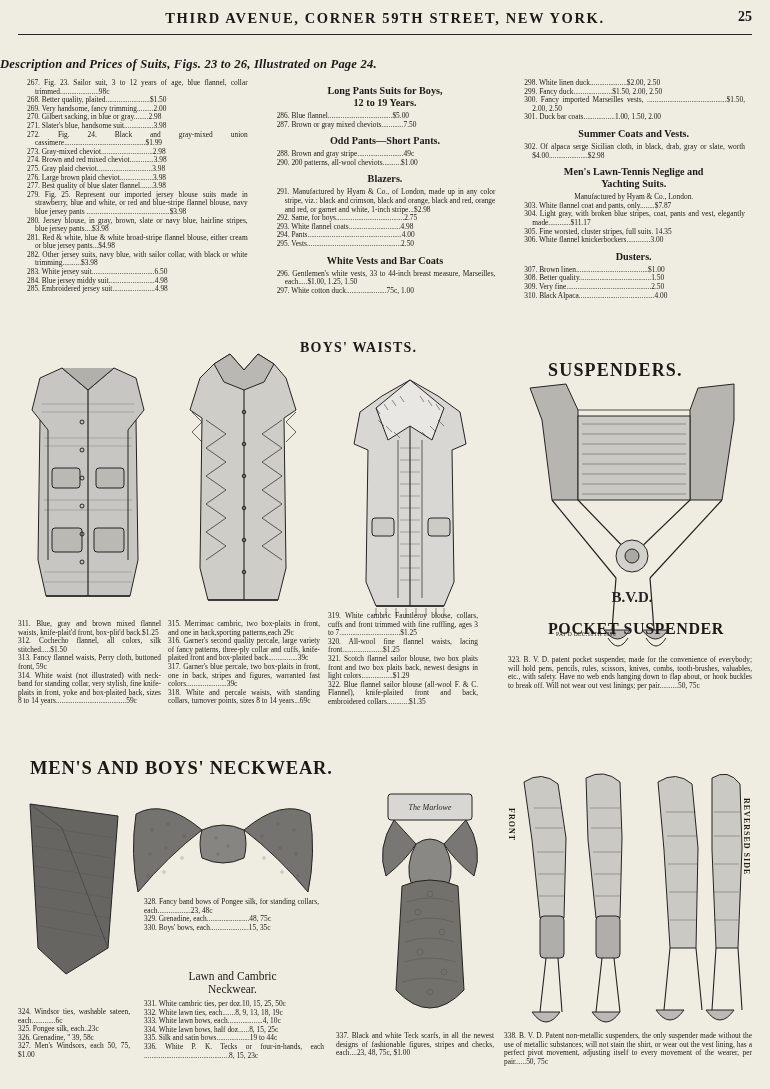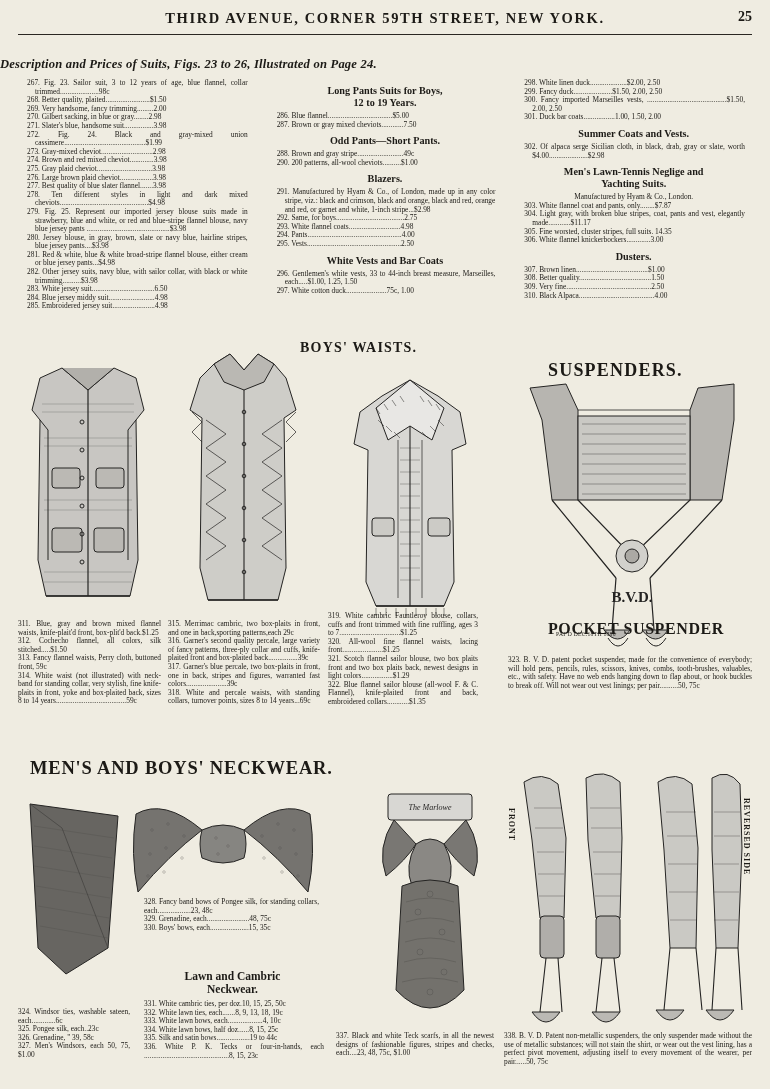--- a/index.html
+++ b/index.html
@@ -99,21 +99,21 @@
   }
   
   .fig{
     position:absolute;
     filter:saturate(.25) contrast(1.05);
   }
   .fig svg{display:block;}
   .lawnhead{
     position:absolute;
     text-align:center;
-    font-weight:bold;
+    font-weight:normal;
     font-size:11.5px;
     line-height:13px;
   }
 </style>
 </head>
 <body>
 
 <div class="page">
 
   <div class="masthead">
@@ -130,21 +130,20 @@
       <div class="entry">268.   Better quality, plaited........................$1.50</div>
       <div class="entry">269.   Very handsome, fancy trimming.........2.00</div>
       <div class="entry">270.   Gilbert sacking, in blue or gray........2.98</div>
       <div class="entry">271.   Slater's blue, handsome suit................3.98</div>
       <div class="entry">272.   Fig. 24. Black and gray-mixed union cassimere............................................$1.99</div>
       <div class="entry">273.   Gray-mixed cheviot............................2.98</div>
       <div class="entry">274.   Brown and red mixed cheviot.............3.98</div>
       <div class="entry">275.   Gray plaid cheviot..............................3.98</div>
       <div class="entry">276.   Large brown plaid cheviot..................3.98</div>
       <div class="entry">277.   Best quality of blue slater flannel.......3.98</div>
-      <div class="entry">278.   Ten different styles in light and dark mixed cheviots................................................$4.98</div>
       <div class="entry">279.   Fig. 25. Represent our imported jersey blouse suits made in strawberry, blue and white, or red and blue-stripe flannel blouse, navy blue jersey pants .............................................$3.98</div>
       <div class="entry">280.   Jersey blouse, in gray, brown, slate or navy blue, hairline stripes, blue jersey pants....$3.98</div>
       <div class="entry">281.   Red &amp; white, blue &amp; white broad-stripe flannel blouse, either cream or blue jersey pants...$4.98</div>
       <div class="entry">282.   Other jersey suits, navy blue, with sailor collar, with black or white trimming..........$3.98</div>
       <div class="entry">283.   White jersey suit..................................6.50</div>
       <div class="entry">284.   Blue jersey middy suit.........................4.98</div>
       <div class="entry">285.   Embroidered jersey suit.......................4.98</div>
     </div>
 
     <div class="col mid">

